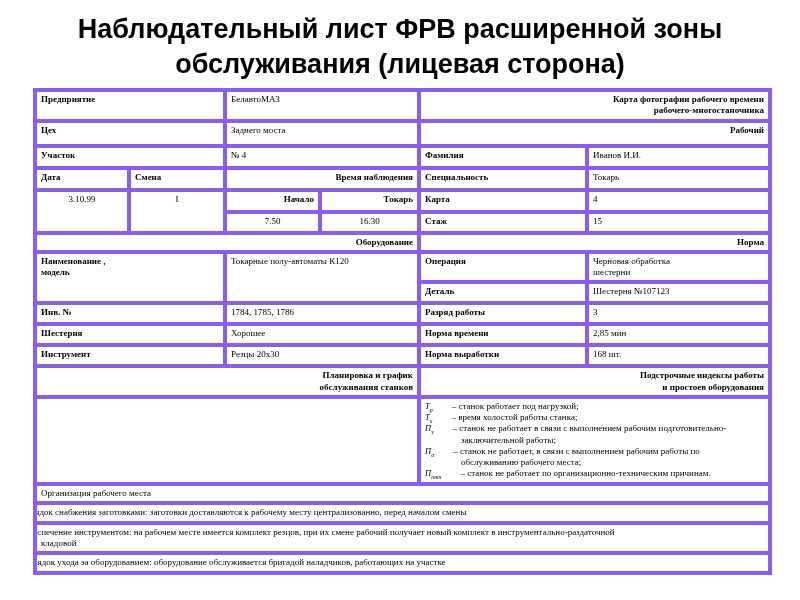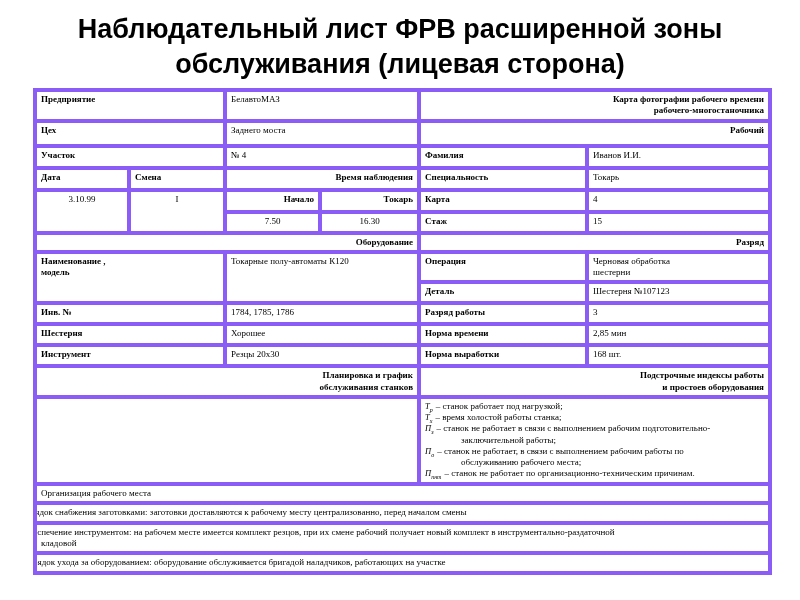--- a/index.html
+++ b/index.html
@@ -16,21 +16,21 @@
   td.lbl{font-weight:bold;padding-left:6px;}
   td.val{font-weight:normal;}
   td.hdr{font-weight:bold;text-align:right;vertical-align:middle;}
   td.ctr{text-align:center;margin-top:23px;}
   .pl{white-space:pre-line;}
   td.empty-cell{}
   td.idx-cell{padding:3px 6px 2px 8px;font-size:8px;line-height:1.32;}
   .idx-line{padding-left:36px;text-indent:-36px;text-align:justify;}
   .idx-line .sym{font-style:italic;font-family:"Liberation Serif",serif;font-size:8.5px;}
   .idx-line sub{font-size:6px;font-style:italic;line-height:0;}
-  .idx-line .txt{margin-left:3px;white-space:pre-line;}
+  .idx-line .txt{margin-left:19px;white-space:pre-line;}
   td.org-hdr{text-align:left;vertical-align:middle;font-size:9px;}
   td.org-item{font-size:8.5px;padding-left:5px;padding-right:5px;
        padding-top:3px;text-indent:-28px;padding-left:33px;}
   td.org-item .pl{white-space:pre-line;}
 </style>
 </head>
 <body>
 
 <div class="slide-title"><span class="pl">Наблюдательный лист  ФРВ расширенной зоны
 обслуживания (лицевая сторона)</span></div>
@@ -78,21 +78,21 @@
     <td class="val">4</td>
   </tr>
   <tr style="height:21px">
     <td class="val ctr">7.50</td>
     <td class="val ctr">16.30</td>
     <td class="lbl">Стаж</td>
     <td class="val">15</td>
   </tr>
   <tr style="height:16px">
     <td colspan="4" class="hdr">Оборудование</td>
-    <td colspan="2" class="hdr">Разряд</td>
+    <td colspan="2" class="hdr">Норма</td>
   </tr>
   <tr style="height:27px">
     <td colspan="2" rowspan="2" class="lbl"><span class="pl">Наименование ,
 модель</span></td>
     <td colspan="2" rowspan="2" class="val">Токарные полу-автоматы К120</td>
     <td class="lbl">Операция</td>
     <td class="val"><span class="pl">Черновая обработка
 шестерни</span></td>
   </tr>
   <tr style="height:21px">

